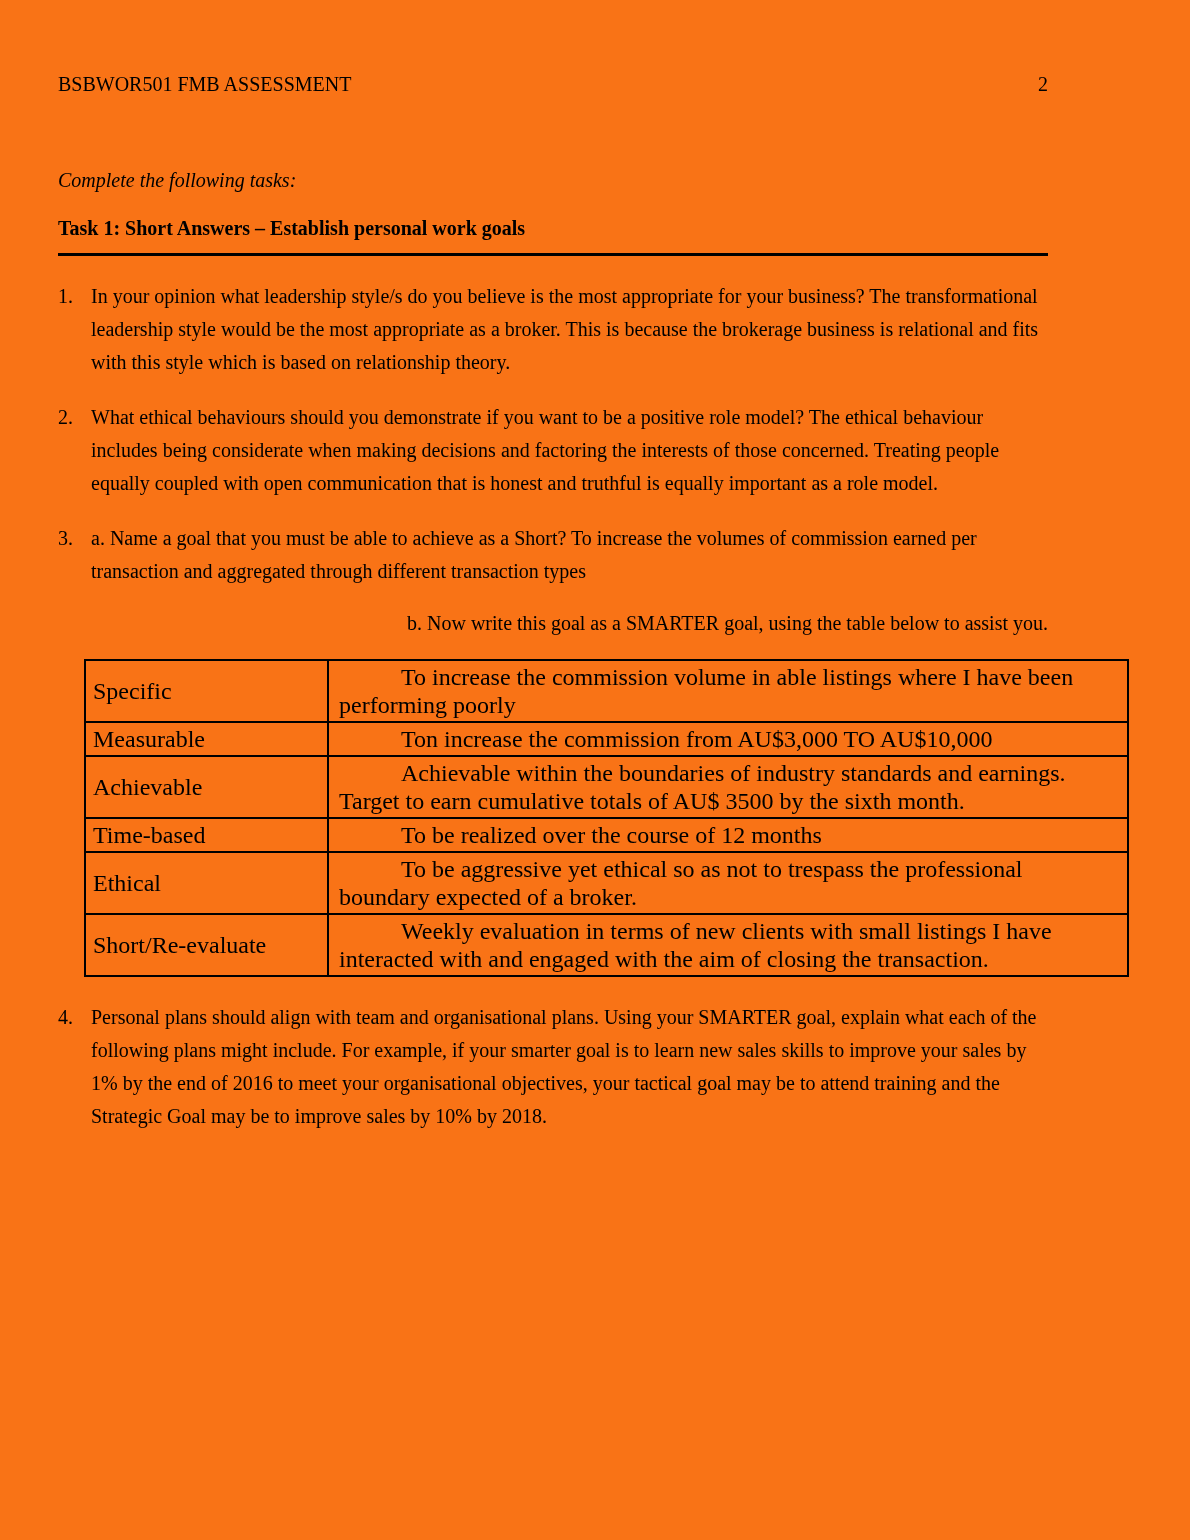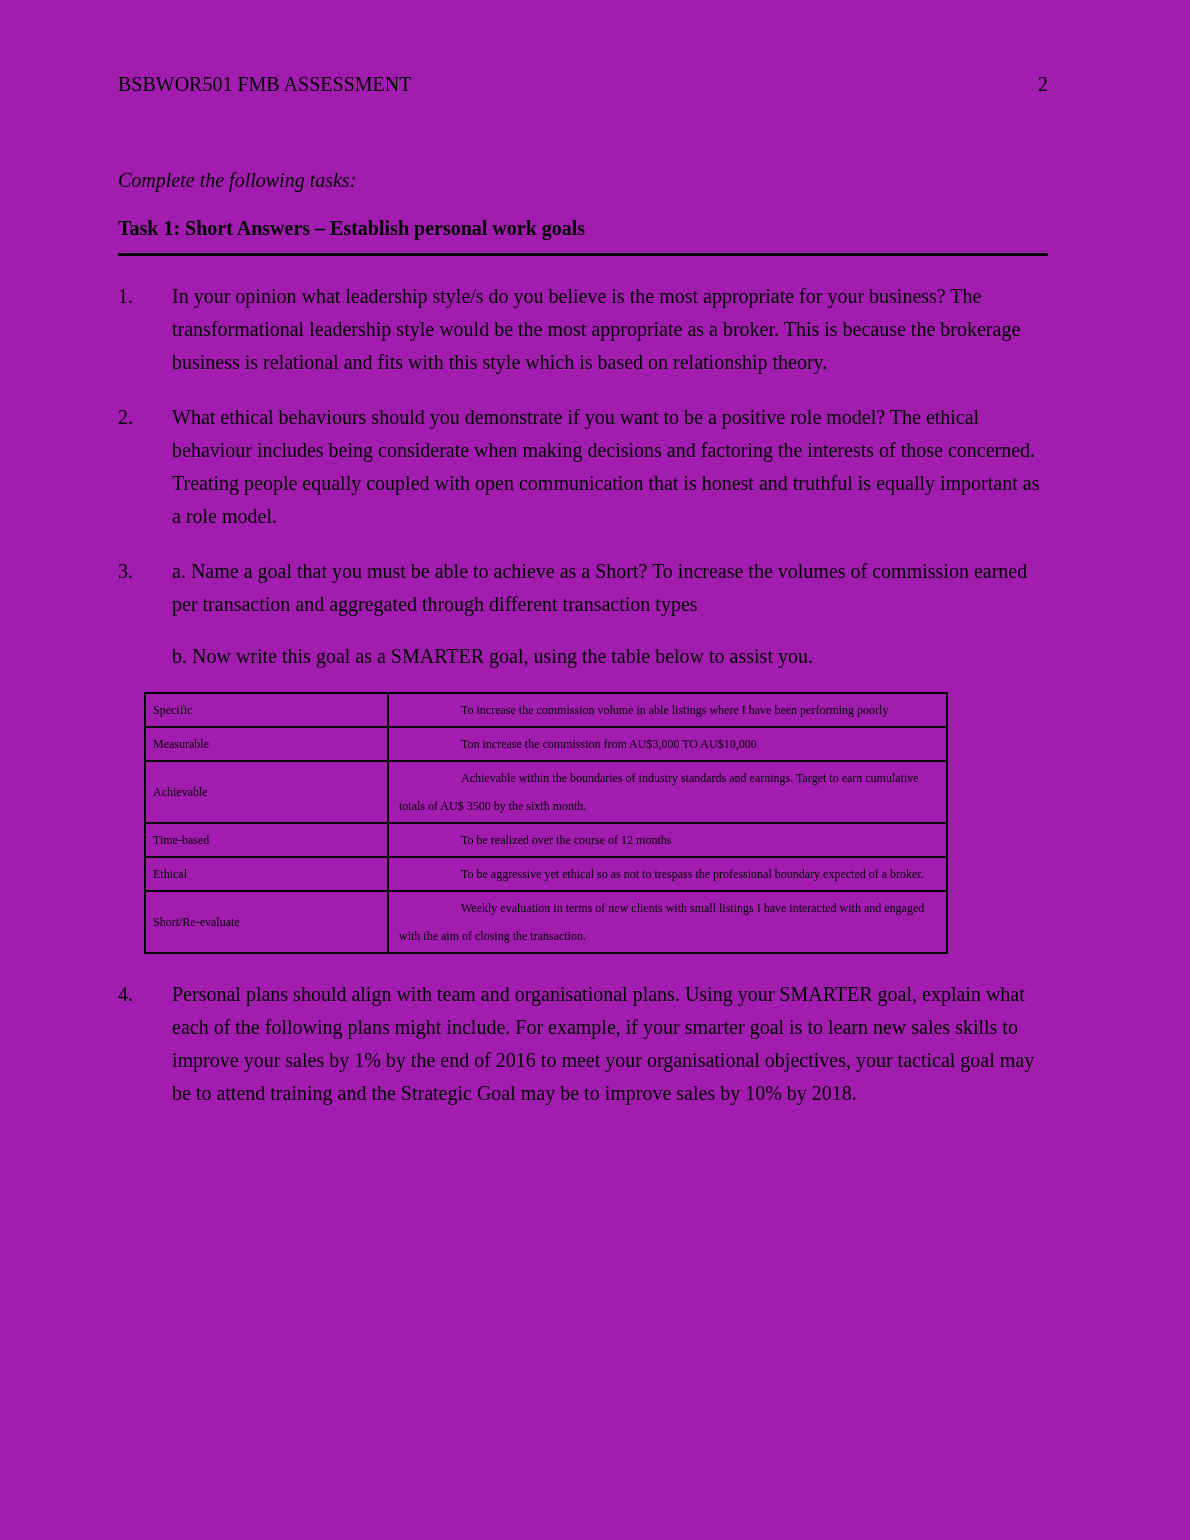--- a/index.html
+++ b/index.html
@@ -8,23 +8,23 @@
     height: 1540px;
     background: #ffffff;
     color: #000000;
     font-family: "Liberation Serif", serif;
     -webkit-font-smoothing: antialiased;
   }
   .page {
     box-sizing: border-box;
     width: 1190px;
     height: 1540px;
-    padding: 72px 142px 40px 118px;
+    padding: 72px 142px 40px 58px;
     overflow: hidden;
-    background: #a21caf;
+    background: #f97316;
   }
   .header {
     display: flex;
     justify-content: space-between;
     align-items: baseline;
     font-size: 20px;
     line-height: 24px;
   }
   .intro {
     margin: 72px 0 0 0;
@@ -46,28 +46,28 @@
   }
   .question {
     display: flex;
     margin-top: 22px;
     font-size: 20px;
     line-height: 33px;
   }
   .question.first { margin-top: 24px; }
   .question.after-table { margin-top: 24px; }
   .q-num { width: 33px; flex: none; }
-  .q-text, .q-body { flex: 1; margin-left: 21px; }
+  .q-text, .q-body { flex: 1; }
   .q-body p { margin: 0; }
-  .q-body .part-b { margin-top: 19px; }
+  .q-body .part-b { margin-top: 19px; text-align: right; }
   .smarter-table {
     border-collapse: collapse;
     margin: 19px 0 0 26px;
-    width: 804px;
-    font-size: 12px;
+    width: 1045px;
+    font-size: 24px;
     line-height: 28px;
     table-layout: fixed;
   }
   .smarter-table td {
     border: 2px solid #000000;
   }
   .label-cell {
     width: 228px;
     padding: 2px 6px 2px 7px;
     vertical-align: middle;

